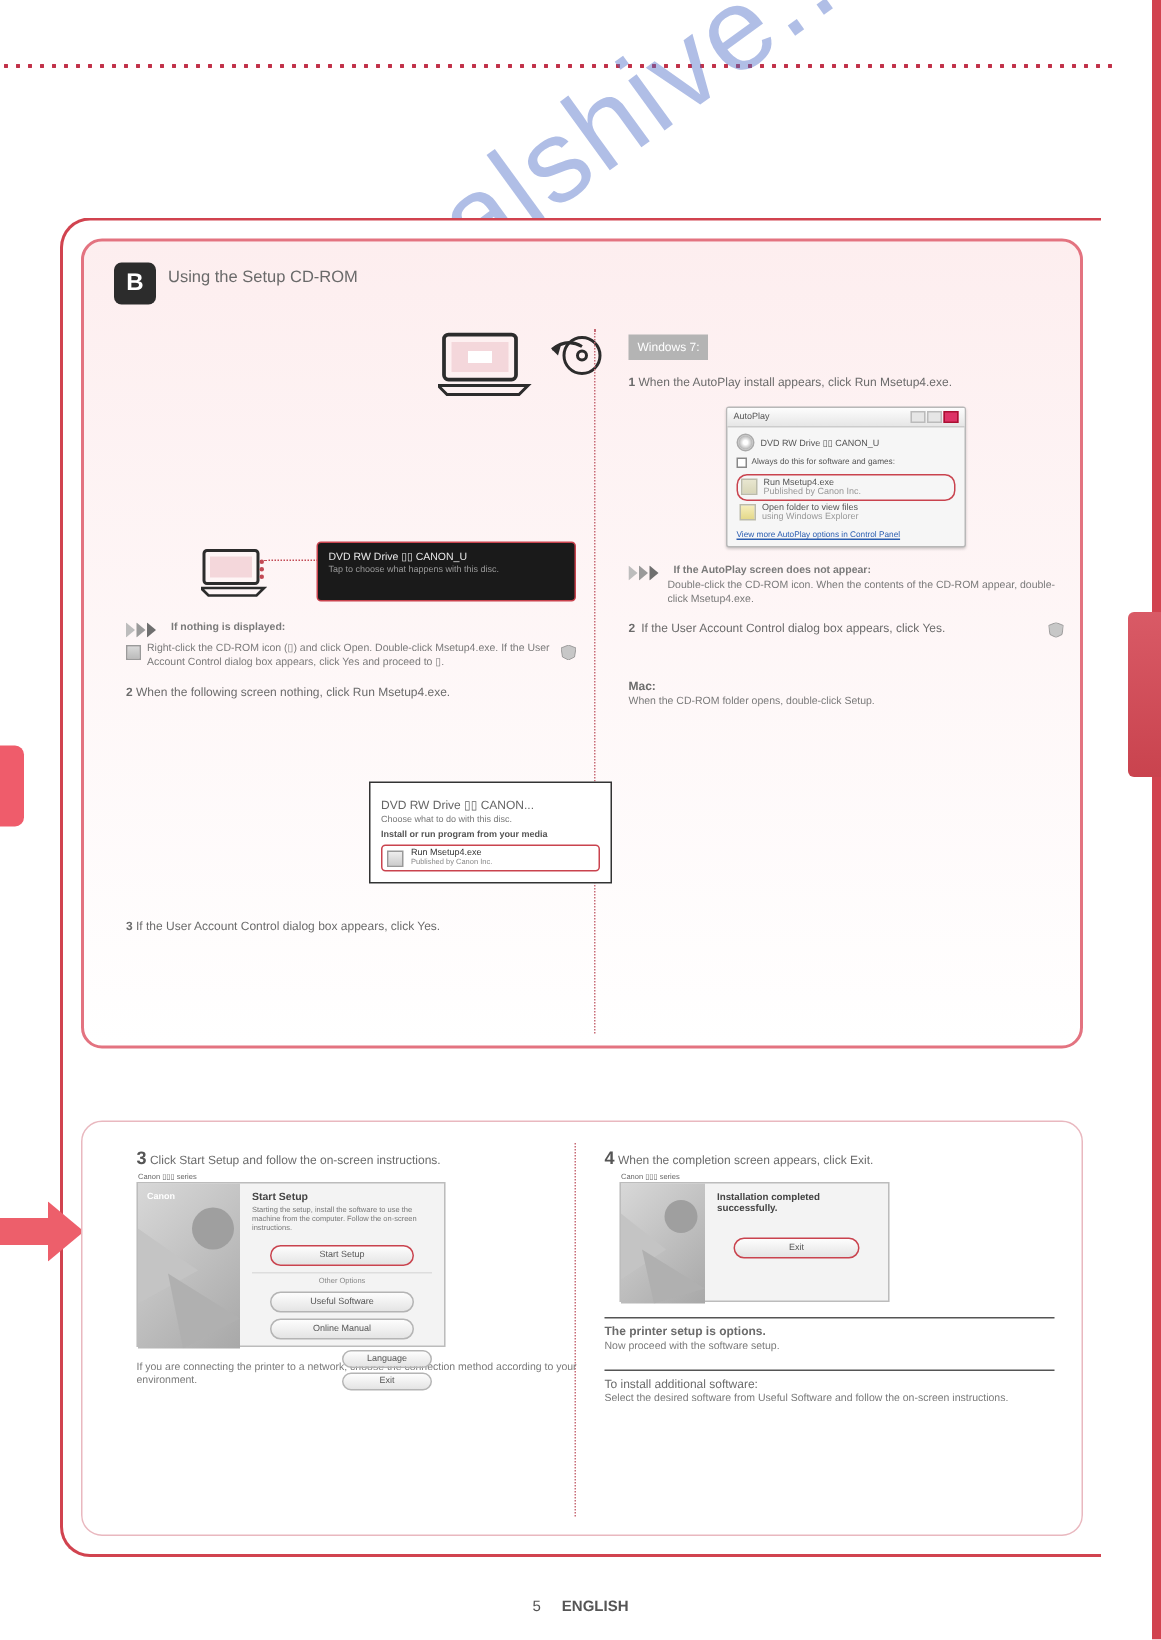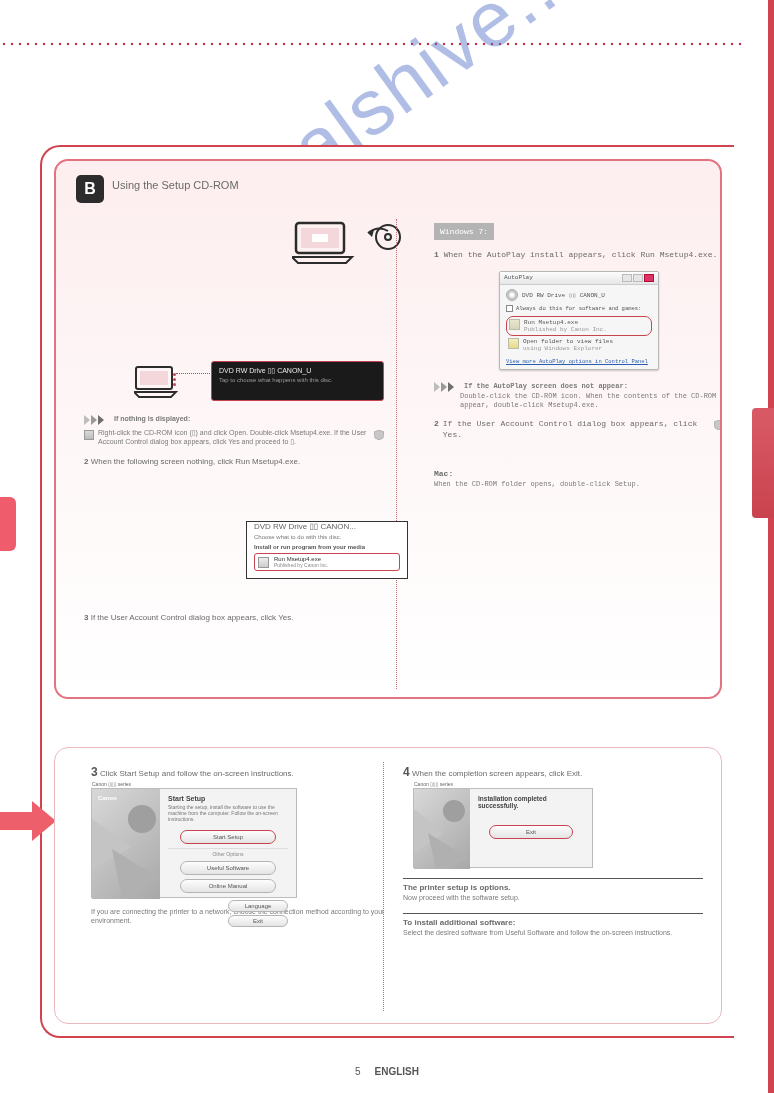--- a/index.html
+++ b/index.html
@@ -17,21 +17,21 @@
 
   .section-b { position: relative; margin: 12px 12px 0 12px; height: 540px; border: 2px solid #e37380; border-radius: 14px; background: linear-gradient(180deg, #fdeeef 0%, #ffffff 100%); overflow: hidden; }
   .section-b .badge { position: absolute; top: 14px; left: 20px; width: 28px; height: 28px; background: #2c2c2c; color: #fff; font-weight: bold; font-size: 16px; display: flex; align-items: center; justify-content: center; border-radius: 5px; }
   .section-b .title { position: absolute; top: 18px; left: 56px; font-size: 11px; color: #6a6a6a; }
 
   .laptop-cd { position: absolute; top: 58px; left: 236px; }
 
   .col-divider { position: absolute; top: 58px; left: 340px; width: 0; height: 470px; border-left: 1px dotted #c76b76; }
 
   .col-left { position: absolute; top: 130px; left: 28px; width: 300px; }
-  .col-right { position: absolute; top: 60px; left: 378px; width: 290px; font-family: Liberation Mono, monospace; }
+  .col-right { position: absolute; top: 60px; left: 363px; width: 290px; }
 
   .graybar { background: #b4b4b4; color: #fff; font-size: 8px; padding: 4px 6px; display: inline-block; }
   .small { font-size: 8px; line-height: 1.35; color: #6b6b6b; }
   .tiny { font-size: 7px; line-height: 1.25; color: #7a7a7a; }
 
   .toast { position: absolute; top: 200px; left: 155px; width: 173px; height: 40px; background: #1a1a1a; border: 1.5px solid #c9434e; border-radius: 3px; color: #ddd; padding: 5px 7px; }
   .toast .line1 { font-size: 7px; color: #e8e8e8; }
   .toast .line2 { font-size: 6px; color: #9a9a9a; margin-top: 2px; }
   .toast-laptop { position: absolute; top: 204px; left: 78px; }
   .toast-laptop .side-dots { position:absolute; left:39px; top:8px; width:4px; height:14px; }
@@ -52,21 +52,21 @@
   .win-dialog .body { padding:4px 6px; }
   .win-dialog .drv { display:flex; gap:4px; align-items:center; margin-bottom:4px; }
   .win-dialog .drv .disc { width:12px; height:12px; border-radius:50%; background: radial-gradient(circle,#fff 20%, #ddd 40%, #bbb 60%, #eee 80%); border:1px solid #aaa; }
   .win-dialog .chk { font-size:5.5px; color:#555; margin:2px 0 4px 0; display:flex; gap:3px; align-items:center; }
   .win-dialog .chk .box { width:7px; height:7px; border:1px solid #888; background:#fff; }
   .win-dialog .opt { display:flex; gap:4px; align-items:flex-start; padding:2px 2px; }
   .win-dialog .opt .ic { width:11px; height:11px; background:linear-gradient(#e8e6d0,#d8d6b8); border:1px solid #bba; }
   .win-dialog .opt.hi { border:1.5px solid #c9434e; border-radius:7px; padding:2px; }
   .win-dialog .link { color:#2a5db0; text-decoration:underline; font-size:5.5px; margin-top:4px; display:block; }
 
-  .mini-dialog { position: absolute; top: 360px; left: 190px; width: 162px; border:1px solid #333; background:#fff; padding:0 7px 7px 7px; }
+  .mini-dialog { position: absolute; top: 360px; left: 190px; width: 162px; border:1px solid #333; background:#fff; padding:10px 7px 7px 7px; }
   .mini-dialog .ttl { font-size:8px; color:#666; margin-bottom:3px; }
   .mini-dialog .sub { font-size:6px; color:#777; margin-bottom:4px; }
   .mini-dialog .hdr { font-size:6px; font-weight:bold; color:#555; margin-bottom:3px; }
   .mini-dialog .row { border:1.5px solid #c9434e; border-radius:3px; display:flex; gap:5px; align-items:center; padding:2px 3px; }
   .mini-dialog .row .ic { width:11px; height:11px; border:1px solid #999; background:linear-gradient(#eee,#ccc); }
   .mini-dialog .row .tx1 { font-size:6px; color:#333; }
   .mini-dialog .row .tx2 { font-size:5px; color:#888; }
 
   .big-arrow { position: absolute; left: 318px; top: 685px; }
 
@@ -334,21 +334,21 @@
           <div class="rightp">
             <div class="h">Installation completed successfully.</div>
             <div class="wbtn hi" style="width:84px">Exit</div>
           </div>
         </div>
 
         <hr class="hr">
         <div class="small" style="font-weight:bold">The printer setup is options.</div>
         <div class="tiny">Now proceed with the software setup.</div>
         <hr class="hr">
-        <div class="small" style="font-weight:bold">To install additional software:</div>
+        <div class="small" style="font-weight:normal">To install additional software:</div>
         <div class="tiny">Select the desired software from Useful Software and follow the on-screen instructions.</div>
       </div>
     </div>
 
   </div>
 
   <div class="pagefoot">
     <span>5</span>
     <span class="en">ENGLISH</span>
   </div>

